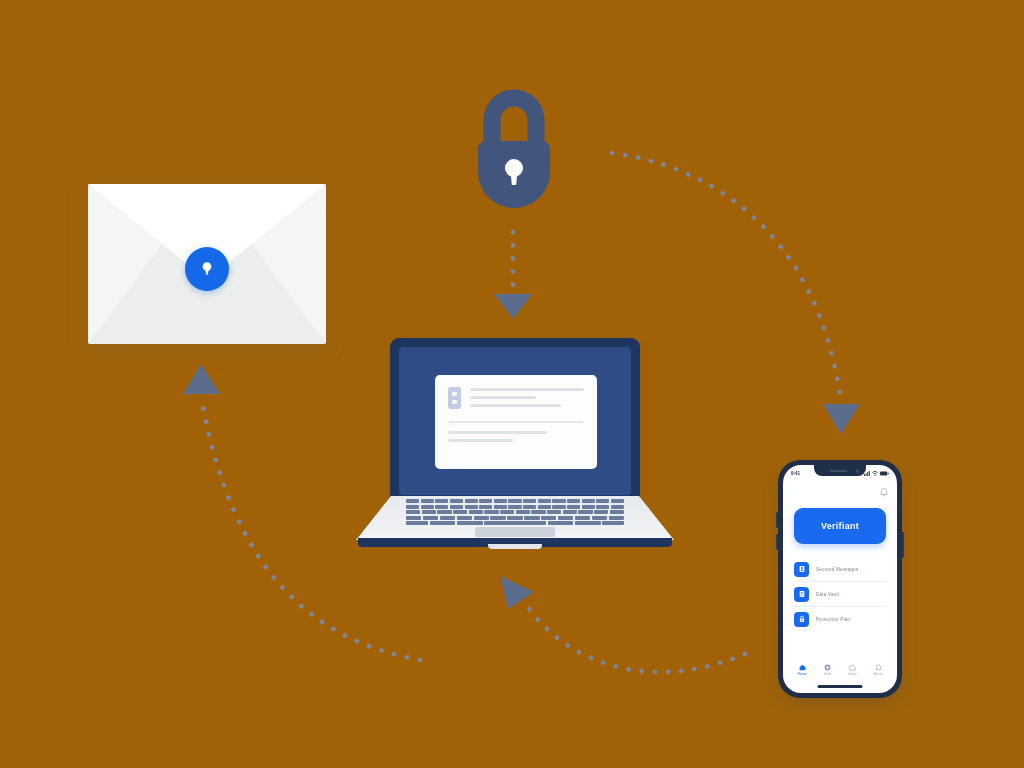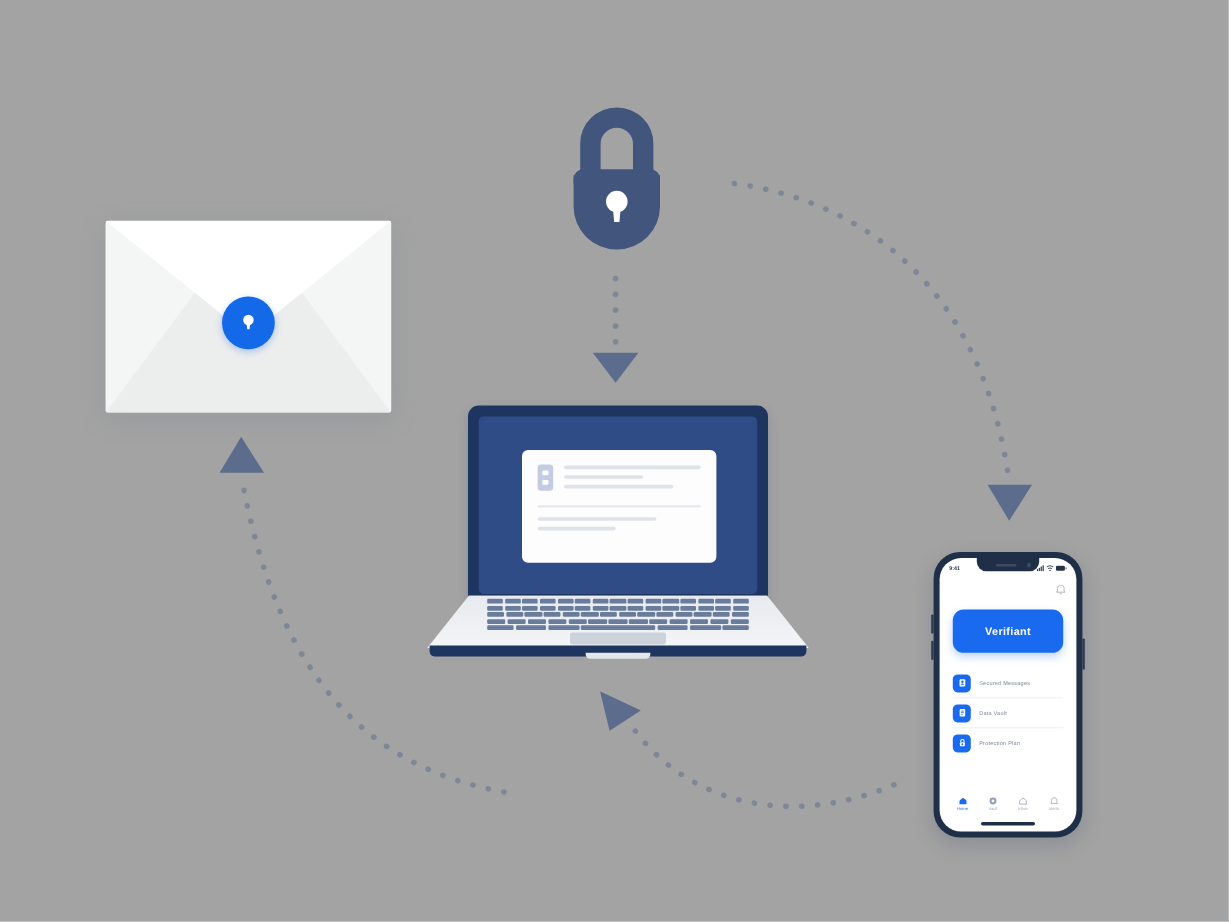--- a/index.html
+++ b/index.html
@@ -11,21 +11,21 @@
     width: 1024px;
     height: 768px;
     overflow: hidden;
     font-family: "Liberation Sans", sans-serif;
     background: #e8ebef;
   }
   #stage {
     position: relative;
     width: 1024px;
     height: 768px;
-    background: #a3a3a3;
+    background: #a16207;
   }
   #flow-svg {
     position: absolute;
     left: 0;
     top: 0;
     width: 1024px;
     height: 768px;
   }
 
   

